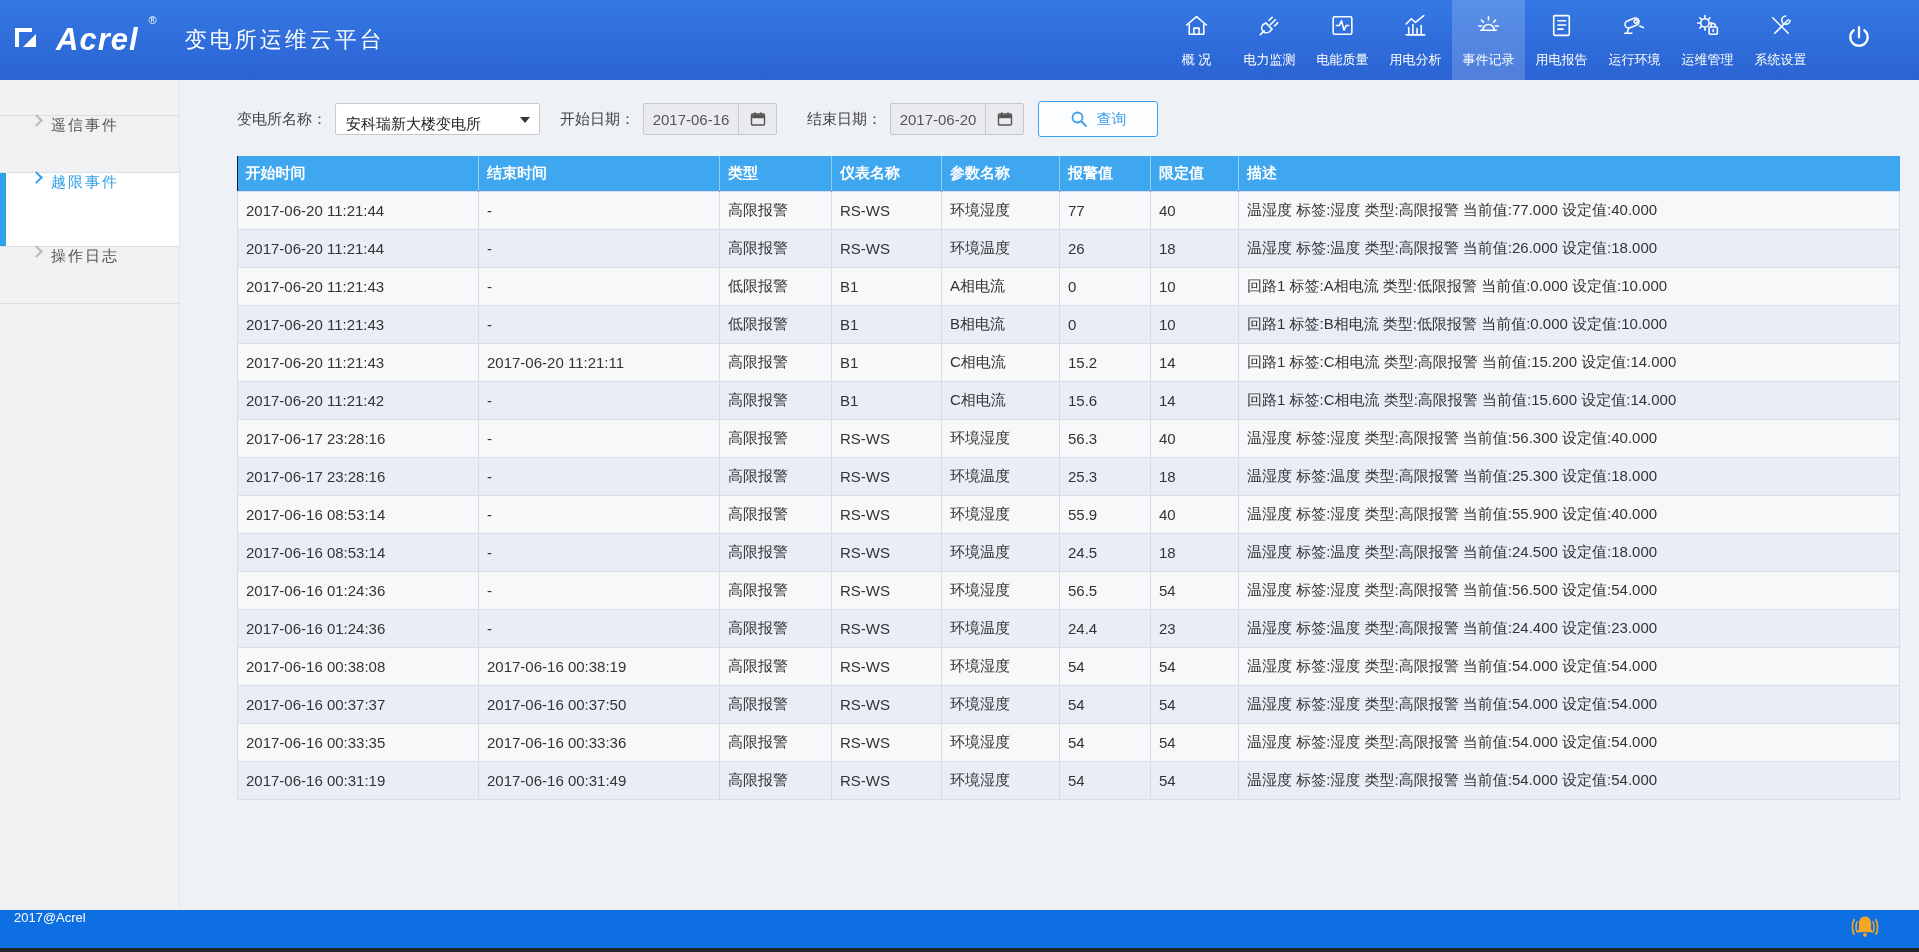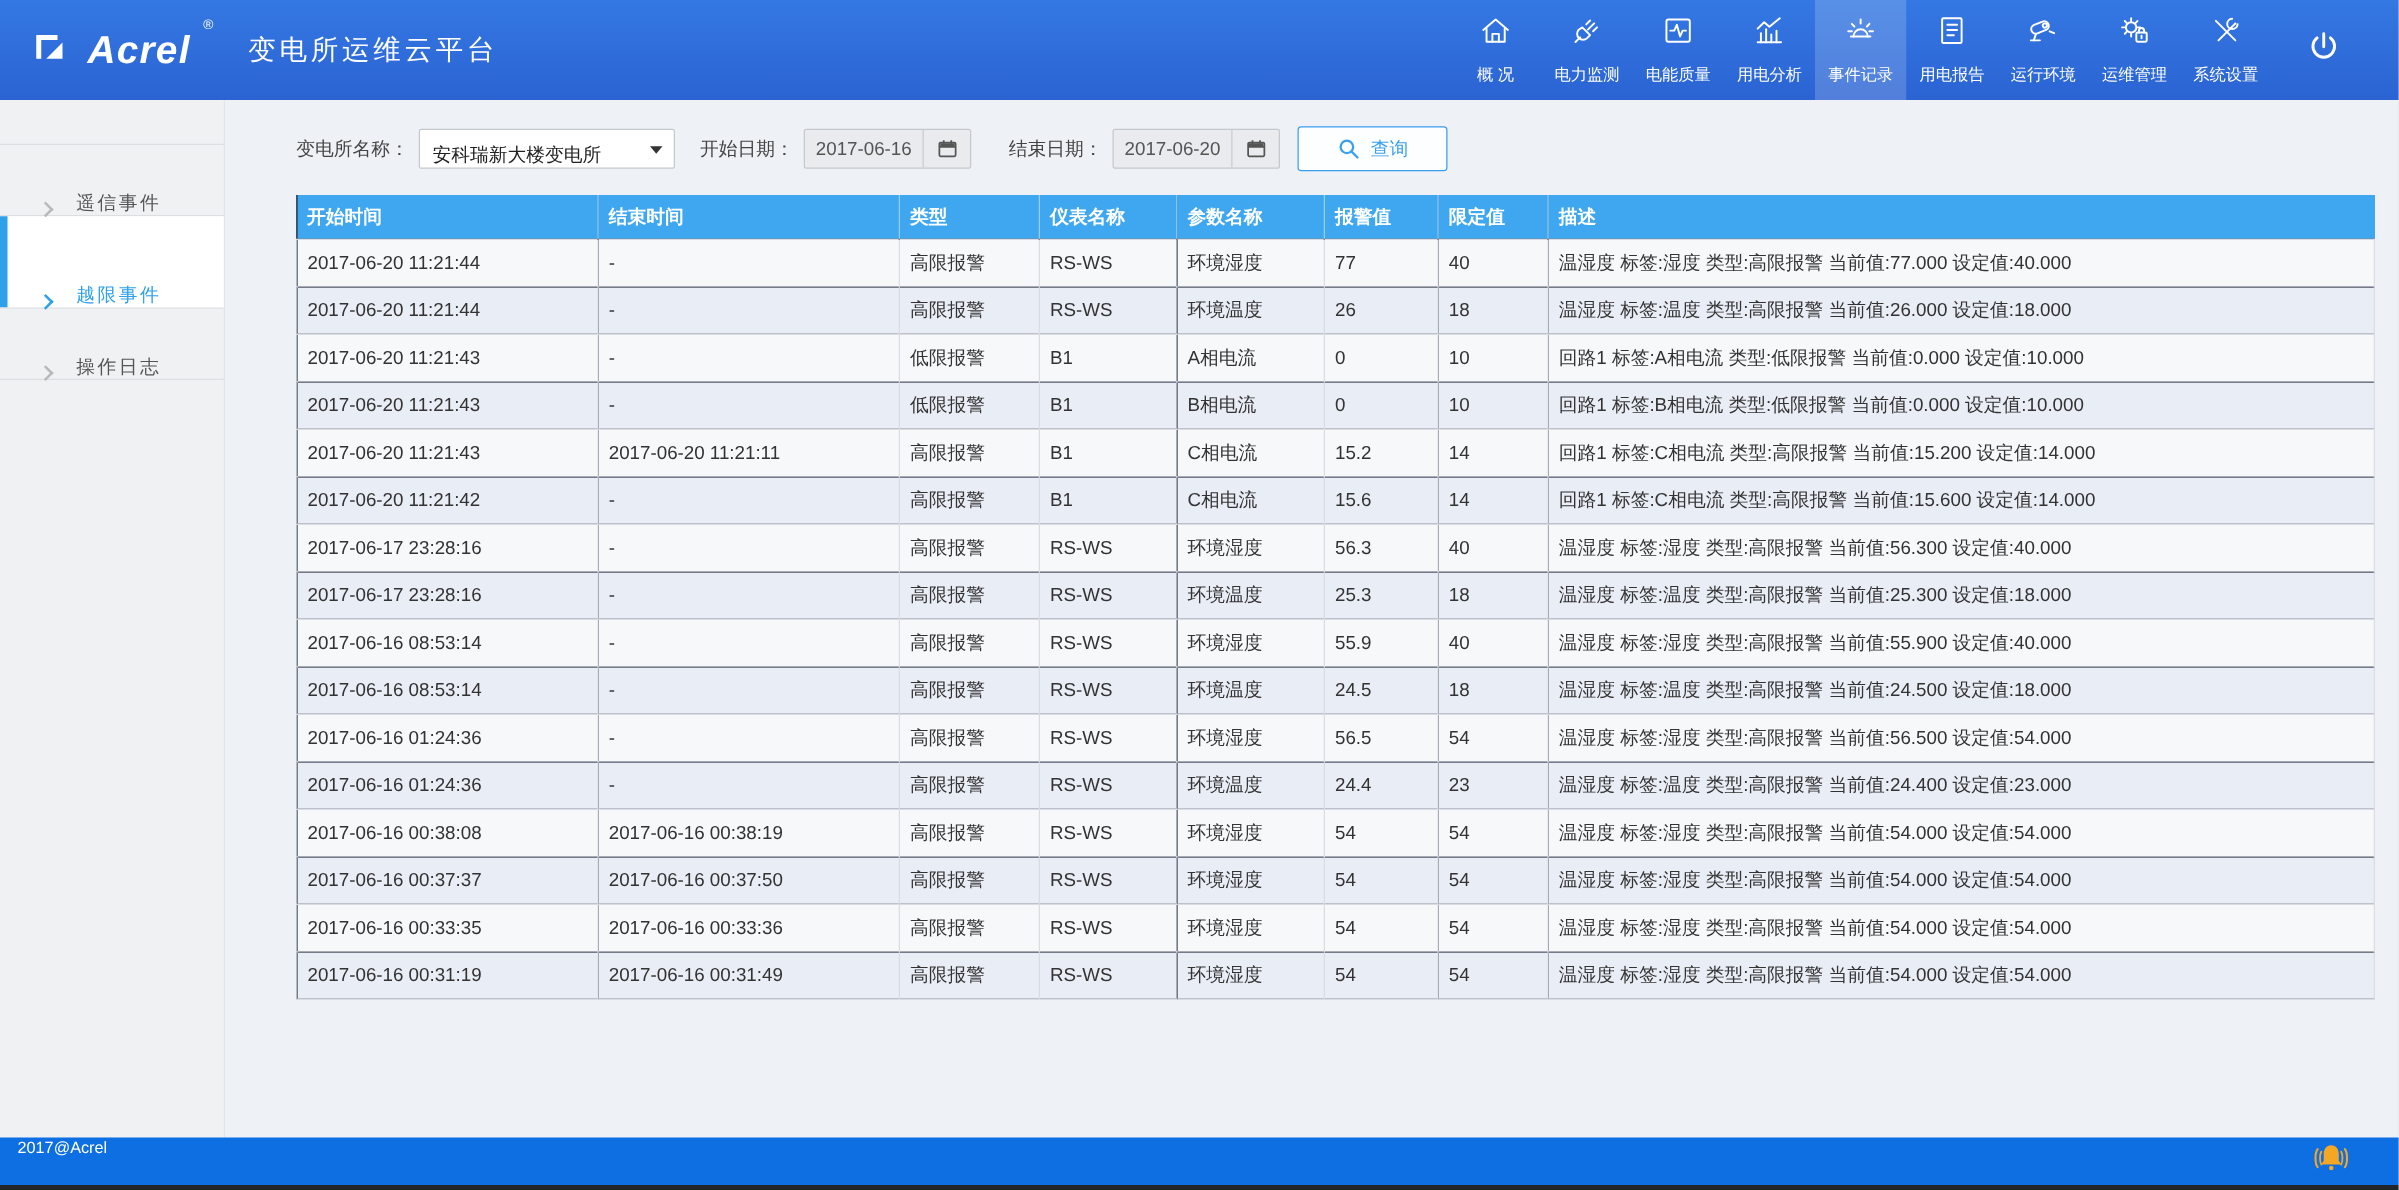--- a/index.html
+++ b/index.html
@@ -2,39 +2,39 @@
 <html><head>
 <meta charset="utf-8">
 <style>
   * { box-sizing: border-box; margin: 0; padding: 0; }
   html,body { width:1919px; height:952px; overflow:hidden; font-family:"Liberation Sans","DejaVu Sans",sans-serif; background:#eef1f6; position:relative; }
 
   
   .topbar { position:absolute; left:0; top:0; right:0; height:80px;
             background:linear-gradient(180deg,#3478e3,#2b63d3);
             display:flex; align-items:stretch; padding-right:18px; }
-  .brand { display:flex; align-items:center; padding-left:26px; gap:10px; }
+  .brand { display:flex; align-items:center; padding-left:12px; gap:10px; }
   .logo-text { color:#fff; font-size:31px; font-weight:bold; font-style:italic; letter-spacing:1px; }
   .logo-reg { color:#fff; font-size:11px; align-self:flex-start; margin-top:14px; }
   .app-title { color:#fff; font-size:22px; margin-left:18px; letter-spacing:3px; }
   .flex-spacer { flex:1; }
   .nav-item { width:73px; display:flex; flex-direction:column; align-items:center;
               justify-content:center; gap:8px; color:#fff; cursor:pointer; }
   .nav-item.active { background:rgba(255,255,255,.18); }
   .nav-label { font-size:13px; white-space:nowrap; }
   .nav-icon svg, .power-item svg { width:27px; height:27px; stroke:#fff; fill:none;
               stroke-width:1.5; stroke-linecap:round; stroke-linejoin:round; }
   .power-item { width:84px; display:flex; align-items:center; justify-content:center; cursor:pointer; }
   .power-item svg { width:30px; height:30px; stroke-width:2; }
 
   
   .sidebar { position:absolute; left:0; top:80px; width:180px; bottom:42px;
              background:#f0f1f3; border-right:1px solid #e3e5e8; }
   .side-list { margin-top:35px; border-top:1px solid #dcdee1; }
-  .side-item { height:57px; display:flex; align-items:flex-end; padding-left:32px; gap:20px;
+  .side-item { height:57px; display:flex; align-items:flex-start; padding-left:32px; gap:10px;
                border-bottom:1px solid #dcdee1; cursor:pointer; }
   .side-item.active { height:74px; background:#fff; box-shadow:inset 6px 0 0 #2fa0ea; }
   .chev { width:9px; height:9px; border:solid #b9b9b9; border-width:2px 2px 0 0;
           transform:rotate(45deg); flex:none; }
   .side-item.active .chev { border-color:#2fa0ea; }
   .side-label { font-size:15px; color:#555; letter-spacing:2px; }
   .side-item.active .side-label { color:#2fa0ea; }
 
   
   .content { position:absolute; left:180px; top:80px; right:0; bottom:42px; background:#eef1f6; overflow:hidden; }

